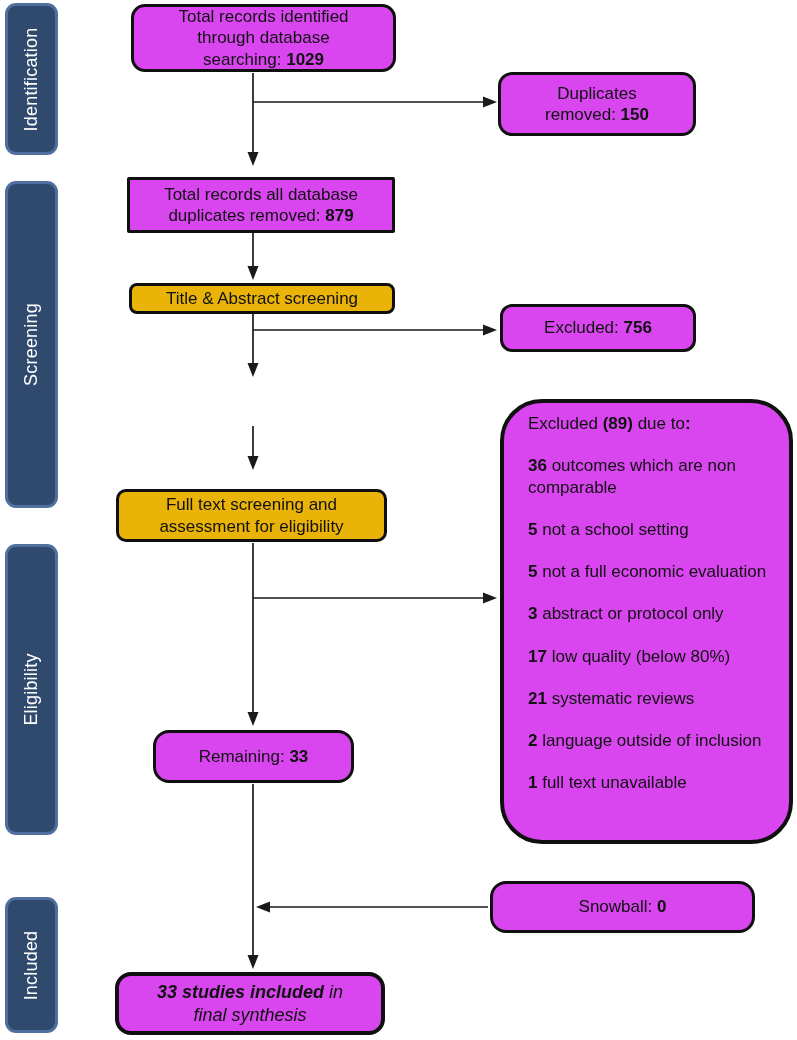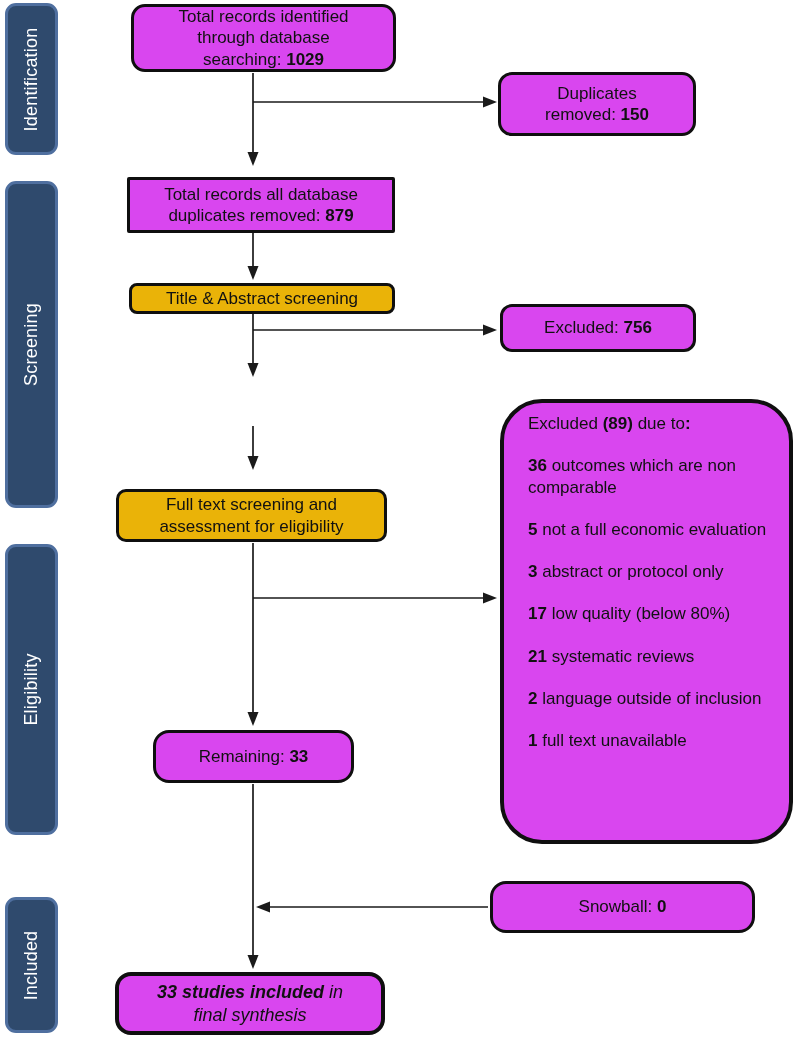--- a/index.html
+++ b/index.html
@@ -180,20 +180,21 @@
   </div>
 
 
   <div class="box gray bx-full-text">
     <span><span>Full text screening and assessment for eligibility</span></span>
   </div>
 
   <div class="box bx-exclusion-reasons">
     <p class="hdr"><span>Excluded </span><span class="b">(89)</span><span> due to</span><span class="b">:</span></p>
     <p class="reason"><span class="b">36</span><span> outcomes which are non comparable</span></p>
+    <p class="reason"><span class="b">5</span><span> not a school setting</span></p>
     <p class="reason"><span class="b">5</span><span> not a full economic evaluation</span></p>
     <p class="reason"><span class="b">3</span><span> abstract or protocol only</span></p>
     <p class="reason"><span class="b">17</span><span> low quality (below 80%)</span></p>
     <p class="reason"><span class="b">21</span><span> systematic reviews</span></p>
     <p class="reason"><span class="b">2</span><span> language outside of inclusion</span></p>
     <p class="reason"><span class="b">1</span><span> full text unavailable</span></p>
   </div>
 
   <div class="box bx-remaining-33">
     <span><span>Remaining: </span><span class="b">33</span></span>

